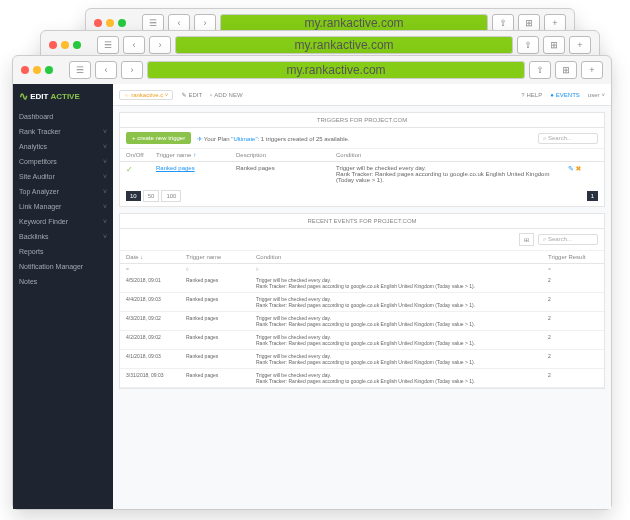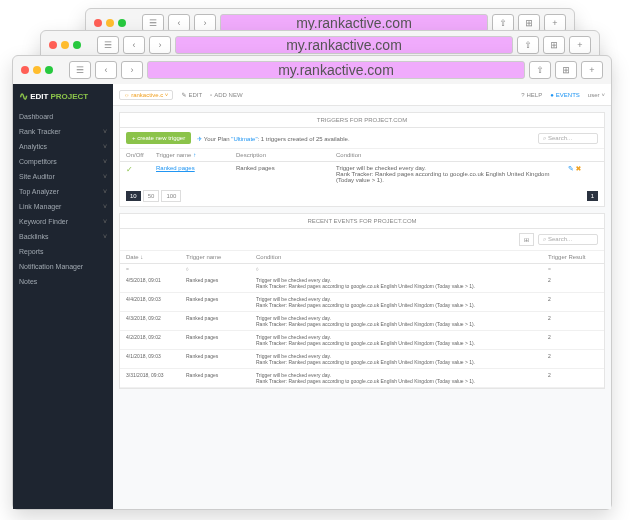--- a/index.html
+++ b/index.html
@@ -5,21 +5,21 @@
 *{margin:0;padding:0;box-sizing:border-box;font-family:-apple-system,Helvetica,Arial,sans-serif}
 body{background:#fff;width:630px;height:520px;overflow:hidden;position:relative}
 .bw{position:absolute;background:#f5f5f5;border:1px solid #ccc;border-radius:6px;box-shadow:0 8px 20px rgba(0,0,0,.15)}
 .bw1{top:8px;left:85px;width:490px;height:50px;z-index:1}
 .bw2{top:30px;left:40px;width:560px;height:60px;z-index:2}
 .bw3{top:55px;left:12px;width:600px;height:455px;z-index:3;display:flex;flex-direction:column}
 .thead{height:28px;display:flex;align-items:center;padding:0 8px;gap:4px}
 .dot{width:8px;height:8px;border-radius:50%;display:inline-block}
 .dr{background:#ff5f56}.dy{background:#ffbd2e}.dg{background:#27c93f}
 .tbtn{width:22px;height:18px;border:1px solid #bbb;border-radius:3px;background:#fff;display:flex;align-items:center;justify-content:center;font-size:9px;color:#888}
-.addr{flex:1;height:18px;background:#f0abfc;border:1px solid #ccc;border-radius:3px;display:flex;align-items:center;justify-content:center;font-size:14px;color:#555}
+.addr{flex:1;height:18px;background:#84cc16;border:1px solid #ccc;border-radius:3px;display:flex;align-items:center;justify-content:center;font-size:12px;color:#555}
 .app{flex:1;display:flex;background:#fff;overflow:hidden}
 .sidebar{width:100px;background:#1e2530;display:flex;flex-direction:column;font-size:7px}
 .logo{padding:6px;display:flex;align-items:center;gap:2px}
 .logo-m{color:#8bc34a;font-size:11px;font-weight:bold}
 .logo-t1{color:#fff;font-weight:bold;font-size:8px}
 .logo-t2{color:#8bc34a;font-weight:bold;font-size:8px}
 .navi{padding:4px 6px;color:#a0a8b0;display:flex;align-items:center;justify-content:space-between;cursor:pointer;font-size:7px}
 .chev{font-size:7px;color:#666}
 .main{flex:1;display:flex;flex-direction:column;background:#f8f9fa;overflow:hidden}
 .topbar{height:22px;background:#fff;border-bottom:1px solid #e5e5e5;display:flex;align-items:center;padding:0 6px;gap:8px;font-size:6px;color:#888}
@@ -96,21 +96,21 @@
 <span class="tbtn">⇧</span>
 <span class="tbtn">⊞</span>
 <span class="tbtn">+</span>
 </div>
 
 <div class="app">
 <div class="sidebar">
 <div class="logo">
 <span class="logo-m">∿</span>
 <span class="logo-t1">EDIT</span>
-          <span class="logo-t2">PROJECT</span>
+          <span class="logo-t2">ACTIVE</span>
 </div>
 <div id="nav">
           <div class="navi">
             <span>Dashboard</span>
           </div>
           <div class="navi">
             <span>Rank Tracker</span>
             <span class="chev">˅</span>
           </div>
           <div class="navi">

